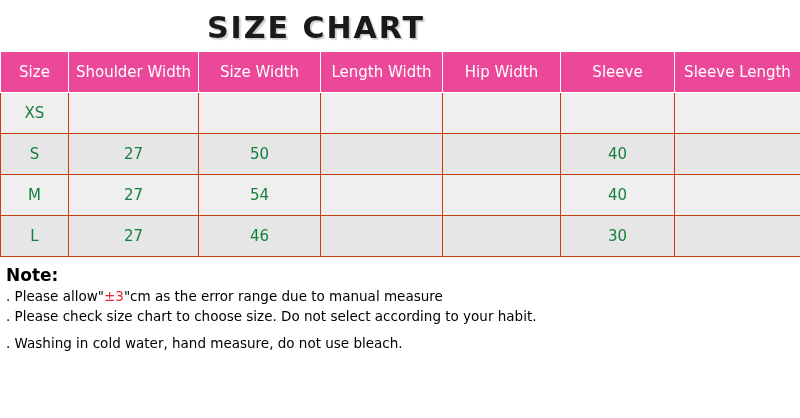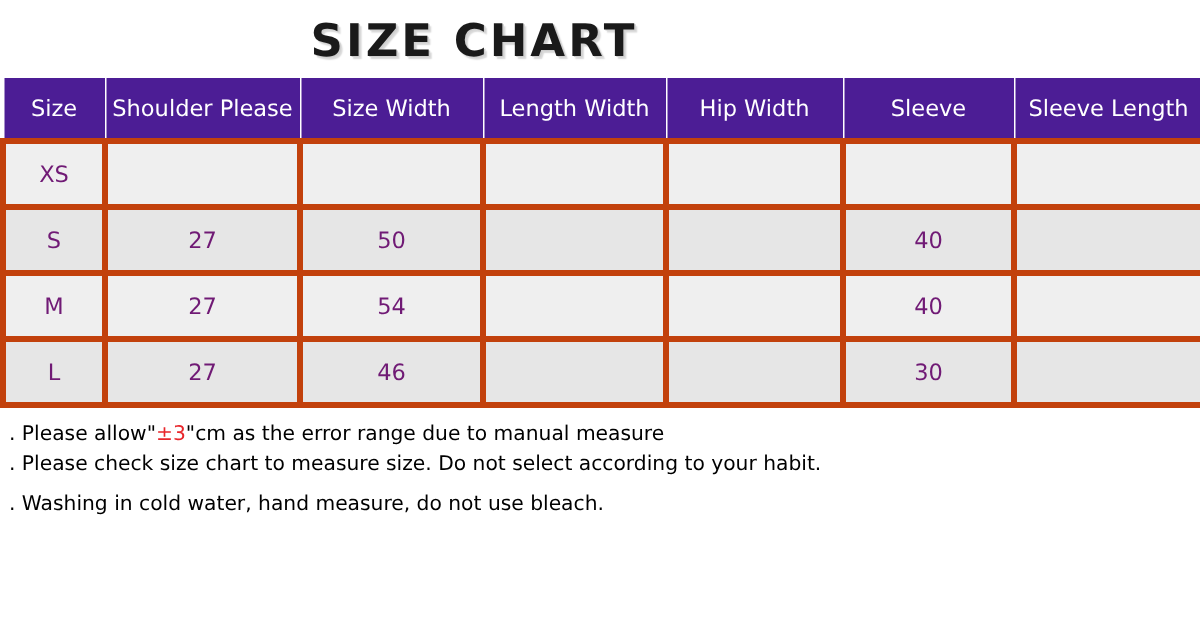--- a/index.html
+++ b/index.html
@@ -39,31 +39,31 @@
   table.size-table th,
   table.size-table td {
     border: 1px solid #ffffff;
     text-align: center;
     font-size: 15px;
     height: 40px;
     padding: 0;
     font-family: "DejaVu Sans", sans-serif;
   }
   table.size-table thead th {
-    background: #4c1d95;
+    background: #ec4899;
     color: #ffffff;
     font-weight: normal;
     height: 40px;
     font-size: 15px;
     border: 1px solid #ffffff;
   }
   table.size-table tbody td {
     background: #efefef;
-    color: #701a75;
-    border: 4px solid #c2410c;
+    color: #15803d;
+    border: 1px solid #c2410c;
   }
   table.size-table tbody tr.alt td {
     background: #e6e6e6;
   }
   .col-size { width: 68px; }
   .col-shoulder { width: 130px; }
   .col-bust { width: 122px; }
   .col-waist { width: 122px; }
   .col-hip { width: 118px; }
   .col-length { width: 114px; }
@@ -106,21 +106,21 @@
       <col class="col-shoulder">
       <col class="col-bust">
       <col class="col-waist">
       <col class="col-hip">
       <col class="col-length">
       <col class="col-sleeve">
     </colgroup>
     <thead>
       <tr>
         <th>Size</th>
-        <th>Shoulder Please</th>
+        <th>Shoulder Width</th>
         <th>Size Width</th>
         <th>Length Width</th>
         <th>Hip Width</th>
         <th>Sleeve</th>
         <th>Sleeve Length</th>
       </tr>
     </thead>
     <tbody>
       <tr>
         <td>XS</td>
@@ -155,19 +155,20 @@
         <td>46</td>
         <td></td>
         <td></td>
         <td>30</td>
         <td></td>
       </tr>
     </tbody>
   </table>
 
   <div class="note">
+    <div class="note-title">Note:</div>
     <p class="note-line"><span>. Please allow"</span><span class="red">±3</span><span>"cm as the error range due to manual measure</span></p>
-    <p class="note-line">. Please check size chart to measure size. Do not select according to your habit.</p>
+    <p class="note-line">. Please check size chart to choose size. Do not select according to your habit.</p>
     <div class="note-gap"></div>
     <p class="note-line">. Washing in cold water, hand measure, do not use bleach.</p>
   </div>
 
 </div>
 
 </body></html>

